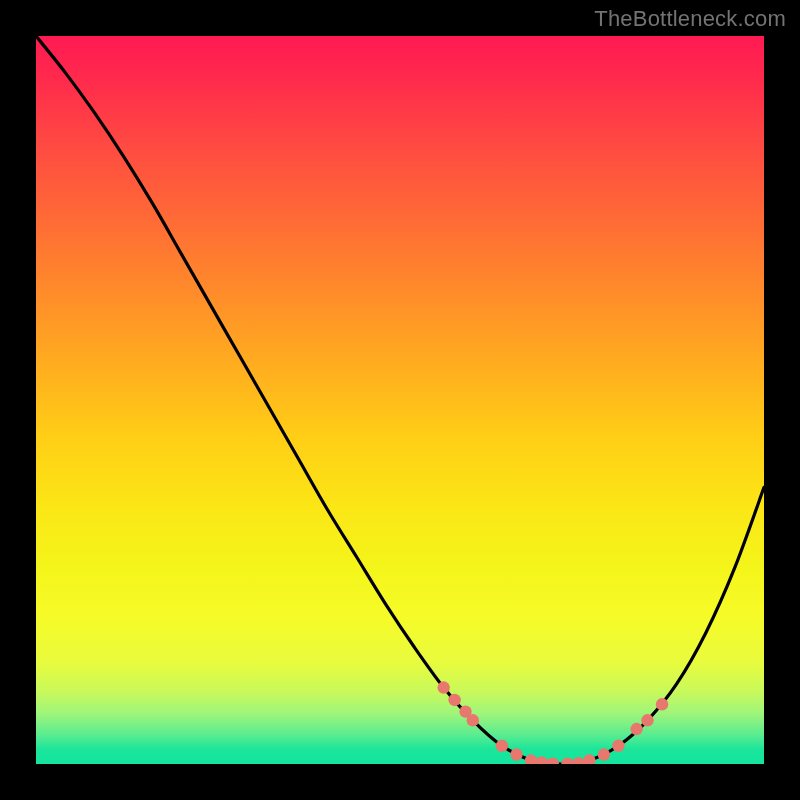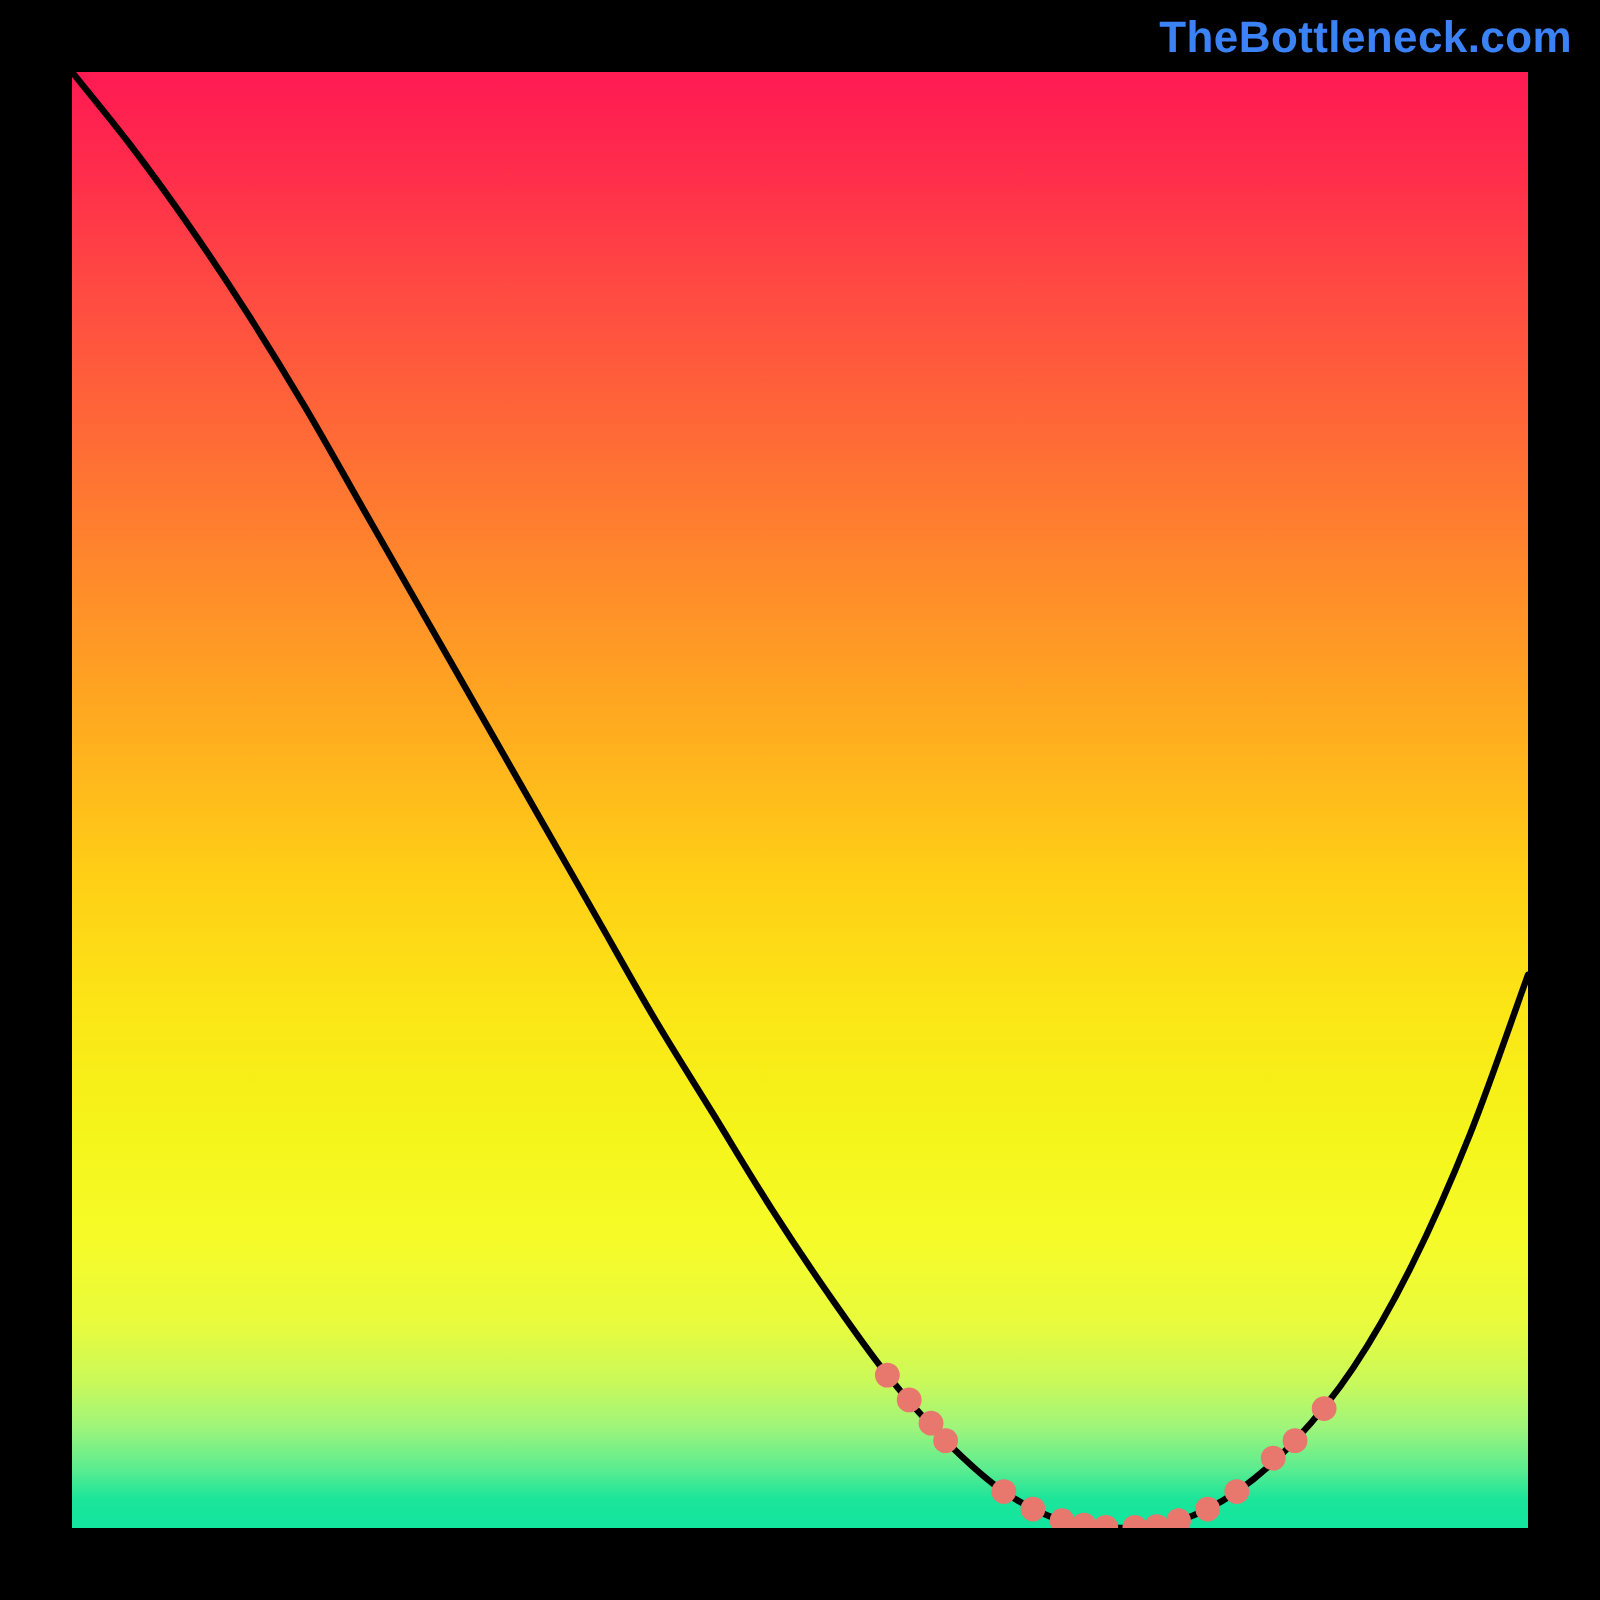--- a/index.html
+++ b/index.html
@@ -14,23 +14,23 @@
   .frame {
     position: relative;
     width: 800px;
     height: 800px;
     background: #000;
   }
   .watermark {
     position: absolute;
     top: 6px;
     right: 14px;
-    color: #3b82f6;
+    color: #737373;
     font-size: 22px;
-    font-weight: 700;
+    font-weight: 400;
     letter-spacing: 0.2px;
     z-index: 5;
   }
   .plot-area {
     position: absolute;
     left: 36px;
     top: 36px;
     width: 728px;
     height: 728px;
     

